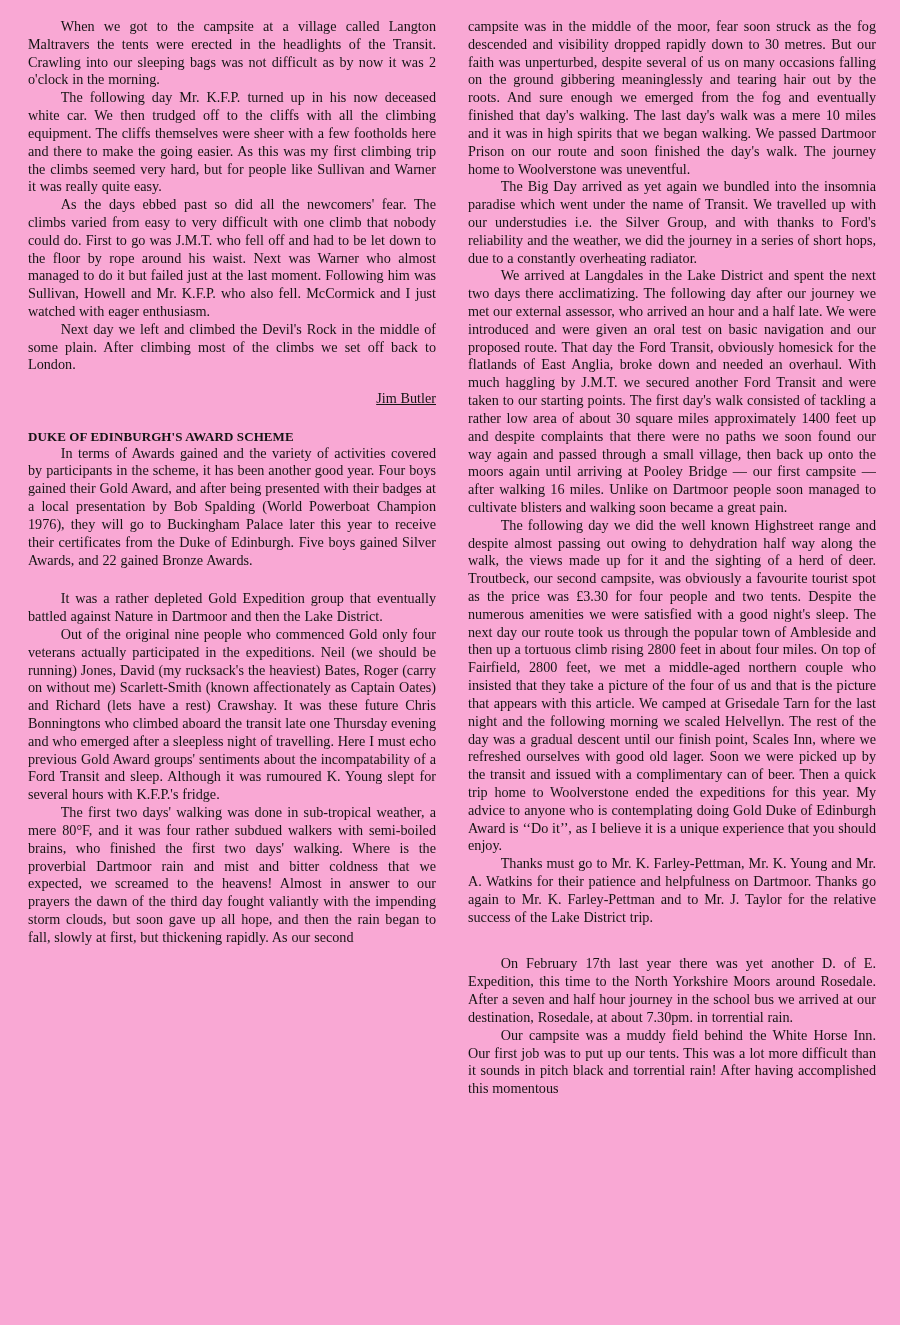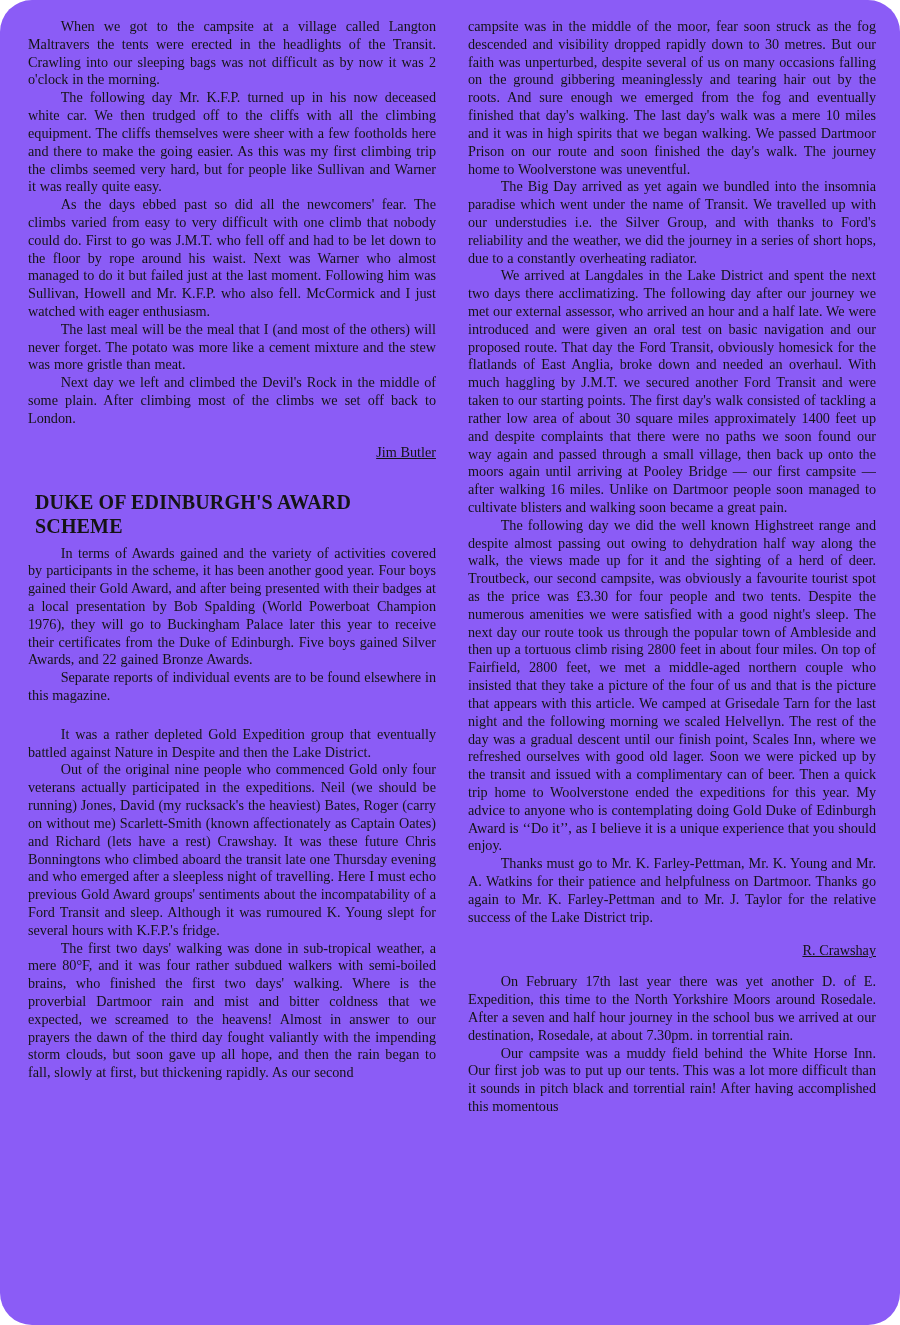--- a/index.html
+++ b/index.html
@@ -13,22 +13,21 @@
     font-family: "Liberation Serif", serif;
     color: #141414;
     overflow: hidden;
   }
   .page {
     position: relative;
     width: 900px;
     height: 1325px;
     box-sizing: border-box;
     padding: 18px 28px 10px 28px;
-    background: #8b5cf6;
-    border-radius: 32px;
+    background: #f9a8d4;
   }
   .columns {
     display: flex;
     gap: 32px;
     height: 100%;
   }
   .column {
     width: 408px;
     flex: 0 0 408px;
   }
@@ -39,22 +38,22 @@
     text-align: justify;
     text-indent: 2.3em;
     -webkit-hyphens: auto;
     hyphens: auto;
     word-spacing: 0.02em;
   }
   p.noindent {
     text-indent: 0;
   }
   h2.section-head {
-    margin: 7px;
-    font-size: 20px;
+    margin: 0;
+    font-size: 13px;
     font-weight: bold;
     line-height: 1.2;
     text-align: left;
     letter-spacing: 0.008em;
   }
   .spacer-lg { height: 21px; }
   .spacer-md { height: 13px; }
   .byline {
     margin: 0;
     font-size: 14.2px;
@@ -68,50 +67,47 @@
 <body>
 
 <div class="page">
   <div class="columns">
 
     <div class="column">
 
       <p>When we got to the campsite at a village called Langton Maltravers the tents were erected in the headlights of the Transit. Crawling into our sleeping bags was not difficult as by now it was 2 o'clock in the morning.</p>
       <p>The following day Mr. K.F.P. turned up in his now deceased white car. We then trudged off to the cliffs with all the climbing equipment. The cliffs themselves were sheer with a few footholds here and there to make the going easier. As this was my first climbing trip the climbs seemed very hard, but for people like Sullivan and Warner it was really quite easy.</p>
       <p>As the days ebbed past so did all the newcomers' fear. The climbs varied from easy to very difficult with one climb that nobody could do. First to go was J.M.T. who fell off and had to be let down to the floor by rope around his waist. Next was Warner who almost managed to do it but failed just at the last moment. Following him was Sullivan, Howell and Mr. K.F.P. who also fell. McCormick and I just watched with eager enthusiasm.</p>
-      <p>The last meal will be the meal that I (and most of the others) will never forget. The potato was more like a cement mixture and the stew was more gristle than meat.</p>
       <p>Next day we left and climbed the Devil's Rock in the middle of some plain. After climbing most of the climbs we set off back to London.</p>
 
       <div class="sig-gap-top"></div>
       <p class="byline">Jim Butler</p>
 
       <div class="spacer-lg"></div>
 
       <h2 class="section-head">DUKE OF EDINBURGH'S AWARD SCHEME</h2>
       <p>In terms of Awards gained and the variety of activities covered by participants in the scheme, it has been another good year. Four boys gained their Gold Award, and after being presented with their badges at a local presentation by Bob Spalding (World Powerboat Champion 1976), they will go to Buckingham Palace later this year to receive their certificates from the Duke of Edinburgh. Five boys gained Silver Awards, and 22 gained Bronze Awards.</p>
-      <p>Separate reports of individual events are to be found elsewhere in this magazine.</p>
 
       <div class="spacer-lg"></div>
 
-      <p>It was a rather depleted Gold Expedition group that eventually battled against Nature in Despite and then the Lake District.</p>
+      <p>It was a rather depleted Gold Expedition group that eventually battled against Nature in Dartmoor and then the Lake District.</p>
       <p>Out of the original nine people who commenced Gold only four veterans actually participated in the expeditions. Neil (we should be running) Jones, David (my rucksack's the heaviest) Bates, Roger (carry on without me) Scarlett-Smith (known affectionately as Captain Oates) and Richard (lets have a rest) Crawshay. It was these future Chris Bonningtons who climbed aboard the transit late one Thursday evening and who emerged after a sleepless night of travelling. Here I must echo previous Gold Award groups' sentiments about the incompatability of a Ford Transit and sleep. Although it was rumoured K. Young slept for several hours with K.F.P.'s fridge.</p>
       <p>The first two days' walking was done in sub-tropical weather, a mere 80°F, and it was four rather subdued walkers with semi-boiled brains, who finished the first two days' walking. Where is the proverbial Dartmoor rain and mist and bitter coldness that we expected, we screamed to the heavens! Almost in answer to our prayers the dawn of the third day fought valiantly with the impending storm clouds, but soon gave up all hope, and then the rain began to fall, slowly at first, but thickening rapidly. As our second</p>
 
     </div>
 
     <div class="column">
 
       <p class="noindent">campsite was in the middle of the moor, fear soon struck as the fog descended and visibility dropped rapidly down to 30 metres. But our faith was unperturbed, despite several of us on many occasions falling on the ground gibbering meaninglessly and tearing hair out by the roots. And sure enough we emerged from the fog and eventually finished that day's walking. The last day's walk was a mere 10 miles and it was in high spirits that we began walking. We passed Dartmoor Prison on our route and soon finished the day's walk. The journey home to Woolverstone was uneventful.</p>
       <p>The Big Day arrived as yet again we bundled into the insomnia paradise which went under the name of Transit. We travelled up with our understudies i.e. the Silver Group, and with thanks to Ford's reliability and the weather, we did the journey in a series of short hops, due to a constantly overheating radiator.</p>
       <p>We arrived at Langdales in the Lake District and spent the next two days there acclimatizing. The following day after our journey we met our external assessor, who arrived an hour and a half late. We were introduced and were given an oral test on basic navigation and our proposed route. That day the Ford Transit, obviously homesick for the flatlands of East Anglia, broke down and needed an overhaul. With much haggling by J.M.T. we secured another Ford Transit and were taken to our starting points. The first day's walk consisted of tackling a rather low area of about 30 square miles approximately 1400 feet up and despite complaints that there were no paths we soon found our way again and passed through a small village, then back up onto the moors again until arriving at Pooley Bridge — our first campsite — after walking 16 miles. Unlike on Dartmoor people soon managed to cultivate blisters and walking soon became a great pain.</p>
       <p>The following day we did the well known Highstreet range and despite almost passing out owing to dehydration half way along the walk, the views made up for it and the sighting of a herd of deer. Troutbeck, our second campsite, was obviously a favourite tourist spot as the price was £3.30 for four people and two tents. Despite the numerous amenities we were satisfied with a good night's sleep. The next day our route took us through the popular town of Ambleside and then up a tortuous climb rising 2800 feet in about four miles. On top of Fairfield, 2800 feet, we met a middle-aged northern couple who insisted that they take a picture of the four of us and that is the picture that appears with this article. We camped at Grisedale Tarn for the last night and the following morning we scaled Helvellyn. The rest of the day was a gradual descent until our finish point, Scales Inn, where we refreshed ourselves with good old lager. Soon we were picked up by the transit and issued with a complimentary can of beer. Then a quick trip home to Woolverstone ended the expeditions for this year. My advice to anyone who is contemplating doing Gold Duke of Edinburgh Award is ‘‘Do it’’, as I believe it is a unique experience that you should enjoy.</p>
       <p>Thanks must go to Mr. K. Farley-Pettman, Mr. K. Young and Mr. A. Watkins for their patience and helpfulness on Dartmoor. Thanks go again to Mr. K. Farley-Pettman and to Mr. J. Taylor for the relative success of the Lake District trip.</p>
 
       <div class="sig-gap-top"></div>
-      <p class="byline">R. Crawshay</p>
 
       <div class="spacer-md"></div>
 
       <p>On February 17th last year there was yet another D. of E. Expedition, this time to the North Yorkshire Moors around Rosedale. After a seven and half hour journey in the school bus we arrived at our destination, Rosedale, at about 7.30pm. in torrential rain.</p>
       <p>Our campsite was a muddy field behind the White Horse Inn. Our first job was to put up our tents. This was a lot more difficult than it sounds in pitch black and torrential rain! After having accomplished this momentous</p>
 
     </div>
 
   </div>
 </div>

